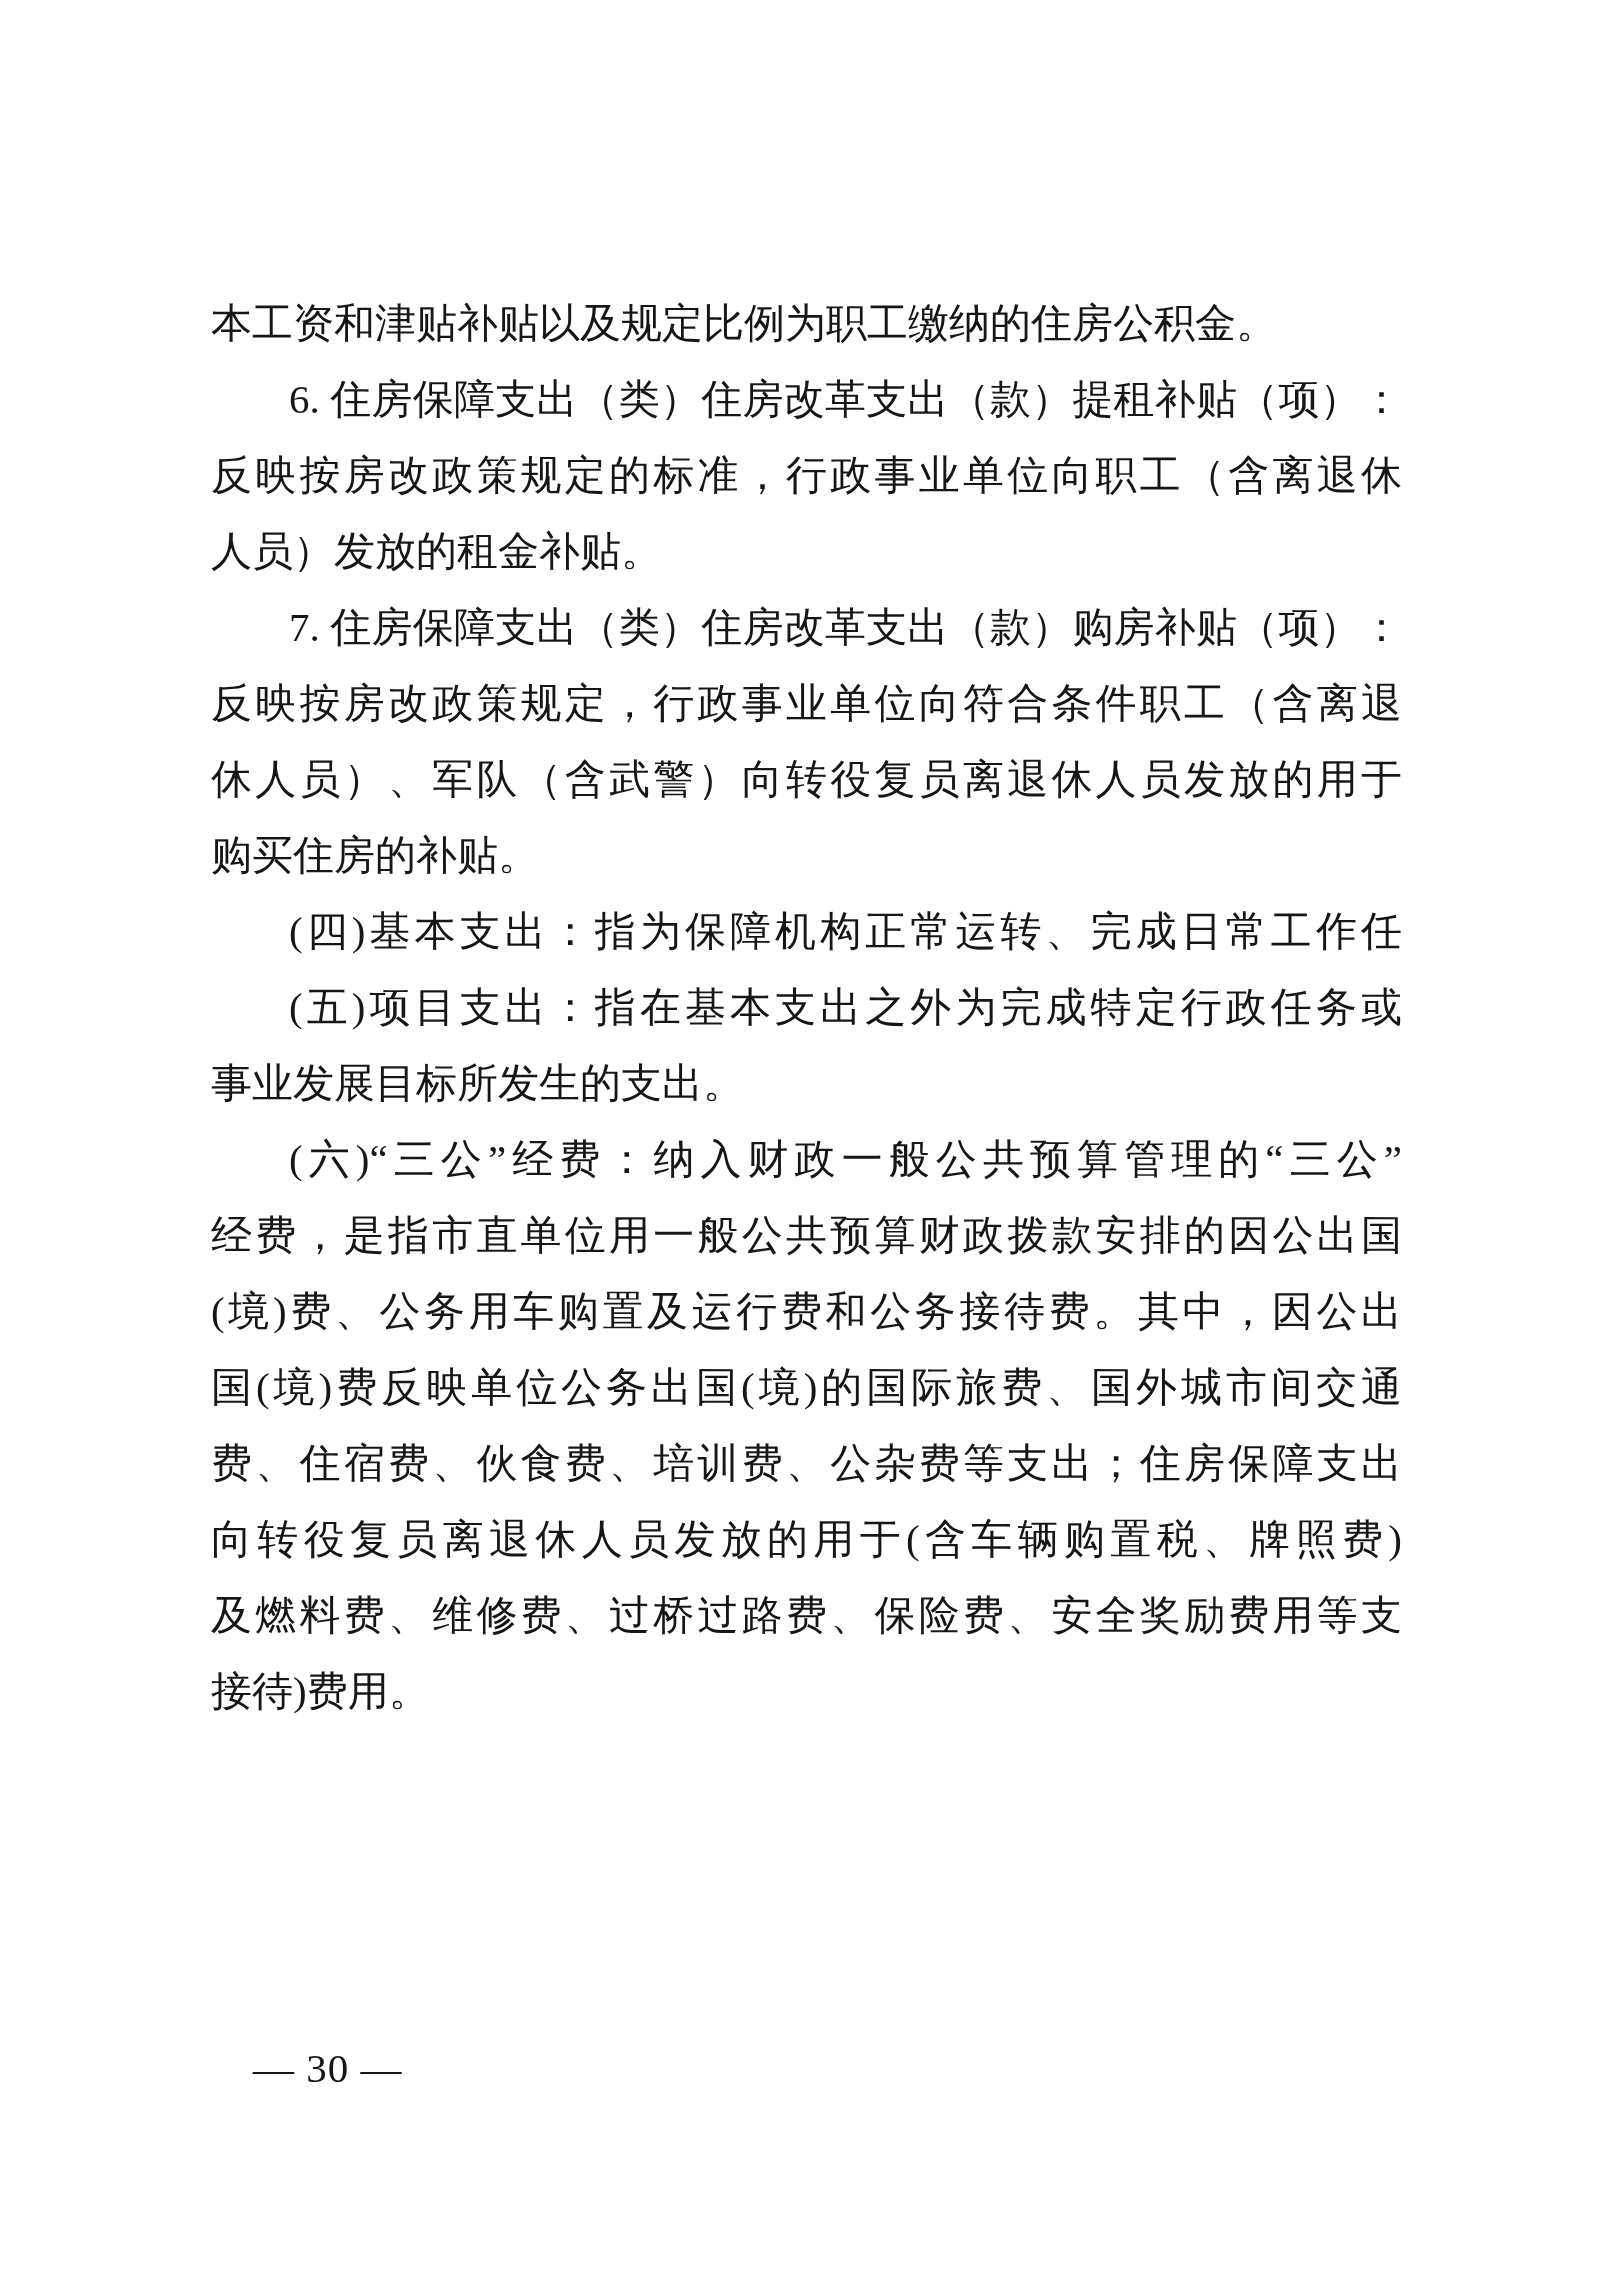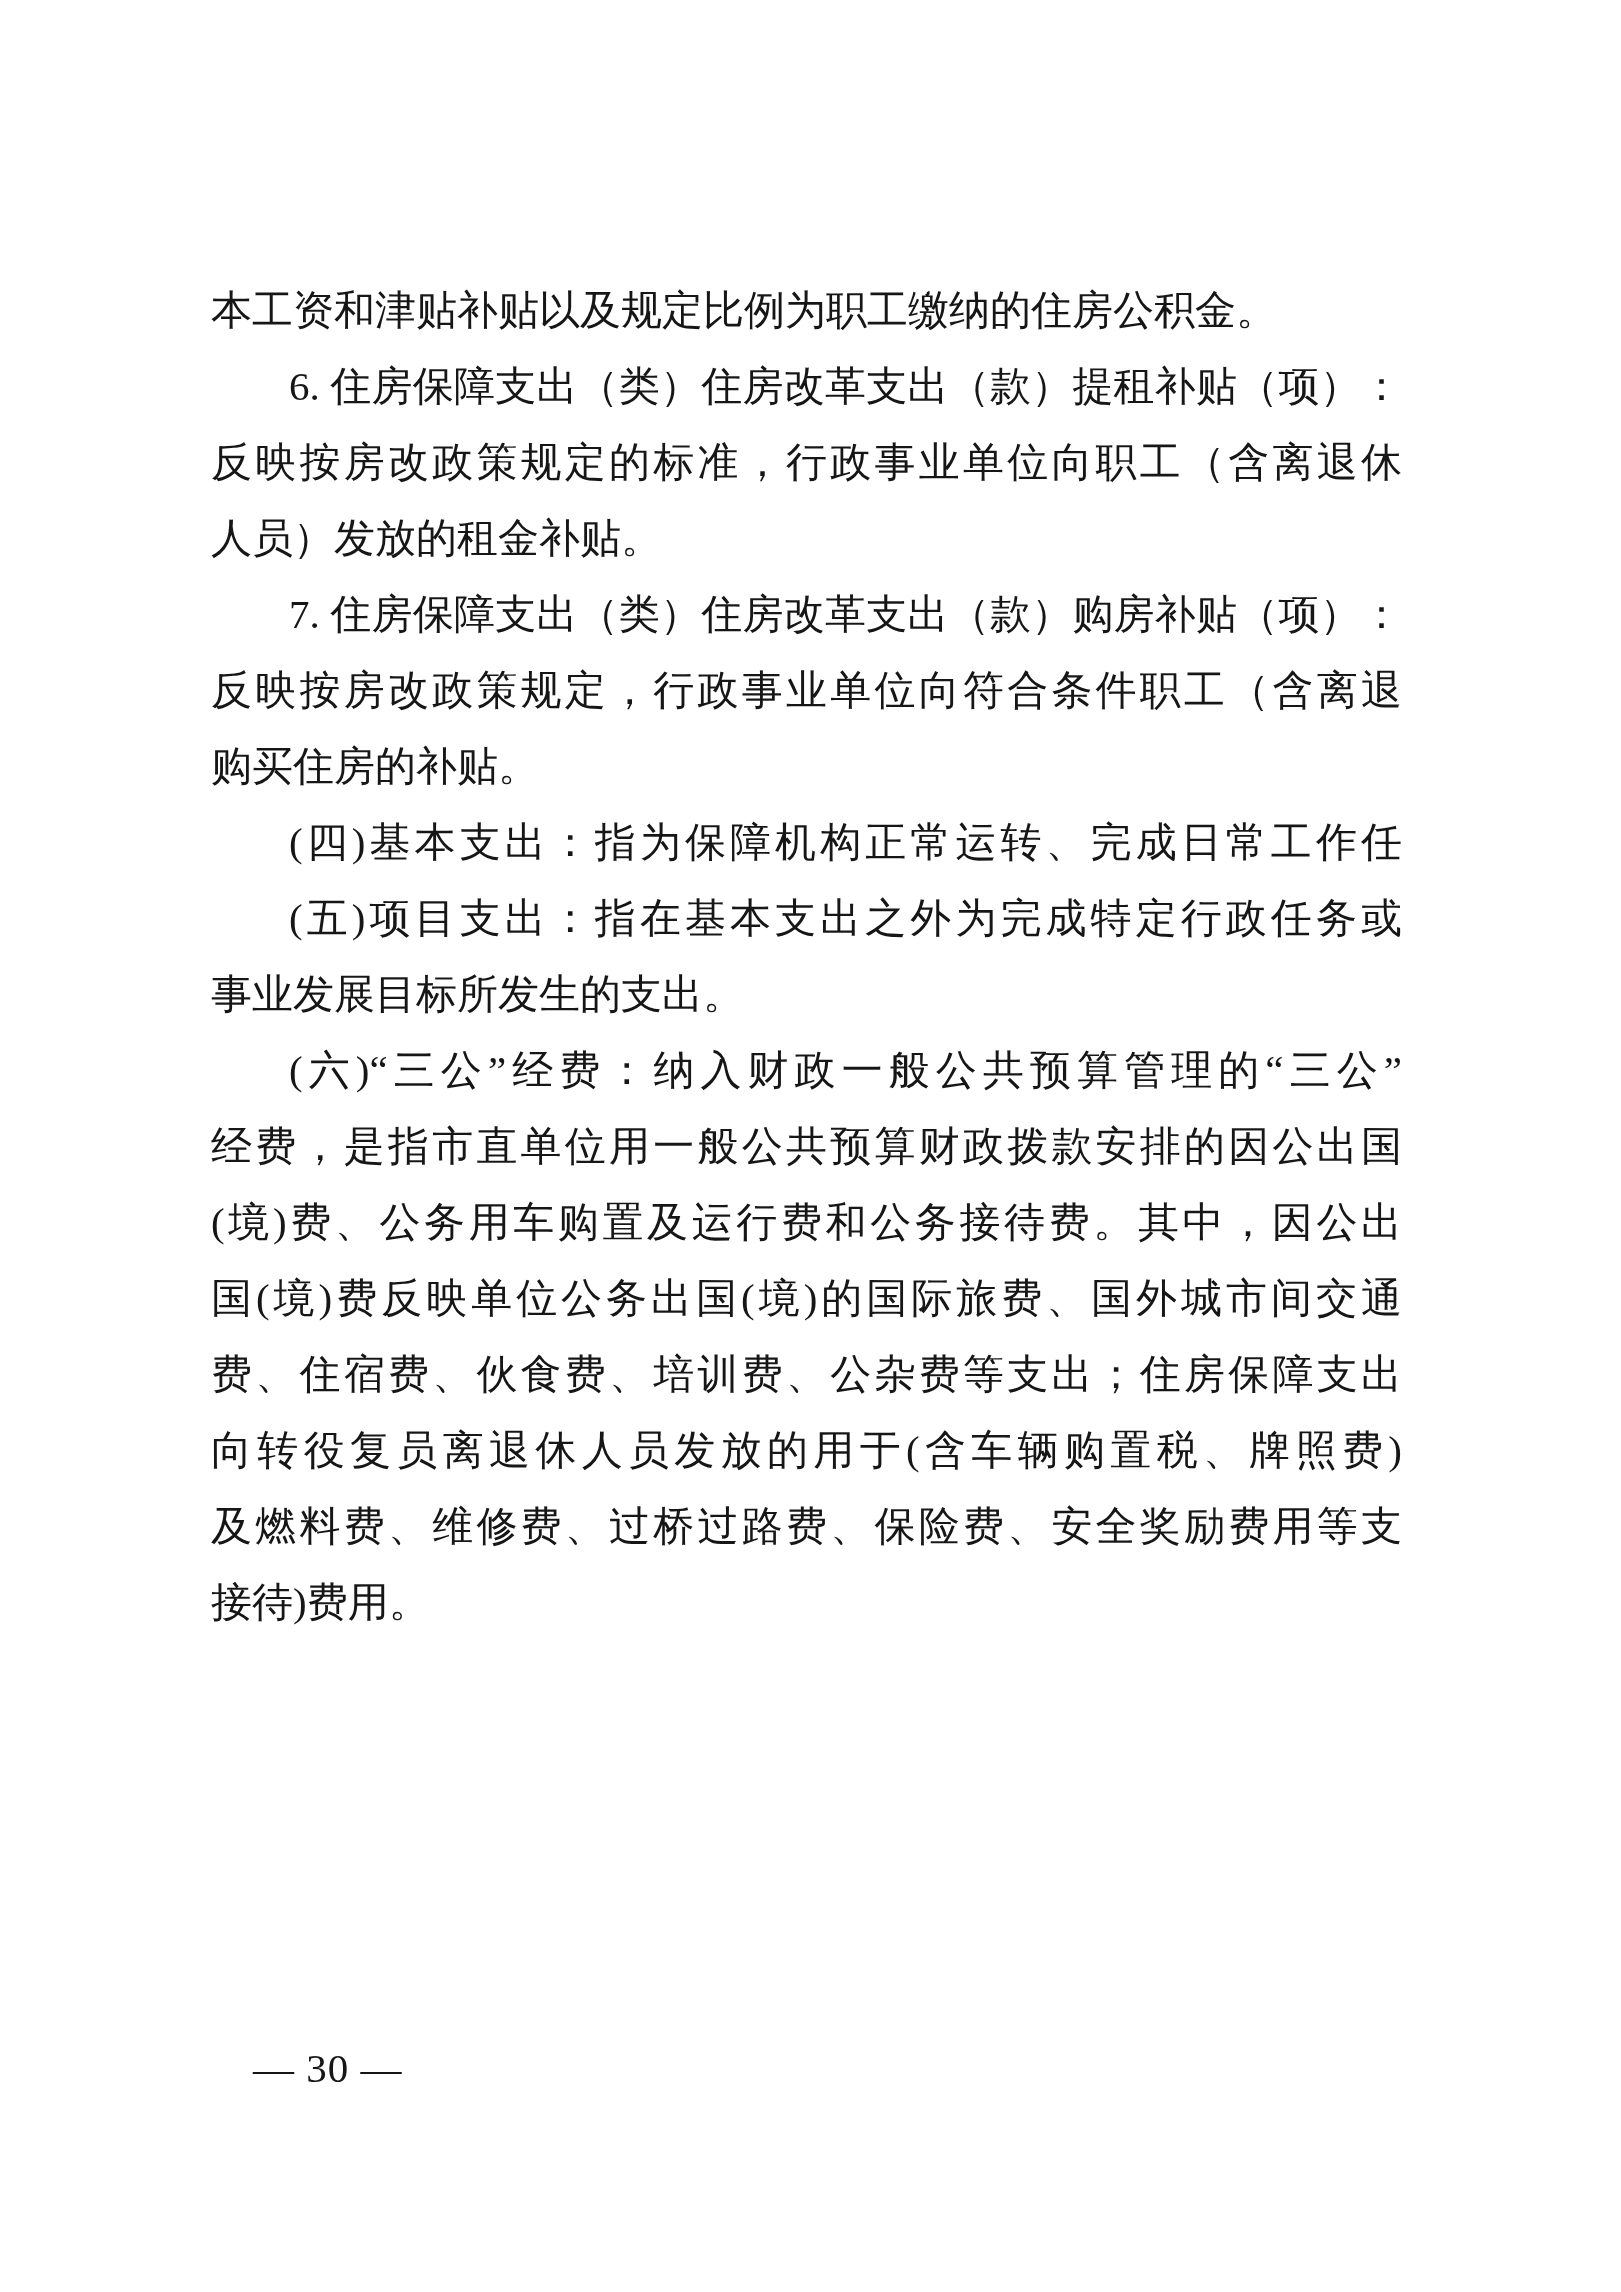--- a/index.html
+++ b/index.html
@@ -16,21 +16,21 @@
     color: #161616;
   }
   .page {
     position: absolute;
     inset: 0;
     background: #ffffff;
   }
   .text-block {
     position: absolute;
     left: 211px;
-    top: 272px;
+    top: 285px;
     width: 1191px;
   }
   .line {
     font-size: 41px;
     line-height: 76px;
     height: 76px;
     word-break: keep-all;
     box-sizing: border-box;
   }
   .line.justify {
@@ -55,20 +55,21 @@
 <body>
 
 <div class="page">
   <main class="text-block">
       <div class="line">本工资和津贴补贴以及规定比例为职工缴纳的住房公积金。</div>
       <div class="line indent justify">6. 住房保障支出（类）住房改革支出（款）提租补贴（项）：</div>
       <div class="line justify">反映按房改政策规定的标准，行政事业单位向职工（含离退休</div>
       <div class="line">人员）发放的租金补贴。</div>
       <div class="line indent justify">7. 住房保障支出（类）住房改革支出（款）购房补贴（项）：</div>
       <div class="line justify">反映按房改政策规定，行政事业单位向符合条件职工（含离退</div>
+      <div class="line justify">休人员）、军队（含武警）向转役复员离退休人员发放的用于</div>
       <div class="line">购买住房的补贴。</div>
       <div class="line indent justify">(四)基本支出：指为保障机构正常运转、完成日常工作任</div>
       <div class="line indent justify">(五)项目支出：指在基本支出之外为完成特定行政任务或</div>
       <div class="line">事业发展目标所发生的支出。</div>
       <div class="line indent justify">(六)“三公”经费：纳入财政一般公共预算管理的“三公”</div>
       <div class="line justify">经费，是指市直单位用一般公共预算财政拨款安排的因公出国</div>
       <div class="line justify">(境)费、公务用车购置及运行费和公务接待费。其中，因公出</div>
       <div class="line justify">国(境)费反映单位公务出国(境)的国际旅费、国外城市间交通</div>
       <div class="line justify">费、住宿费、伙食费、培训费、公杂费等支出；住房保障支出</div>
       <div class="line justify">向转役复员离退休人员发放的用于(含车辆购置税、牌照费)</div>

